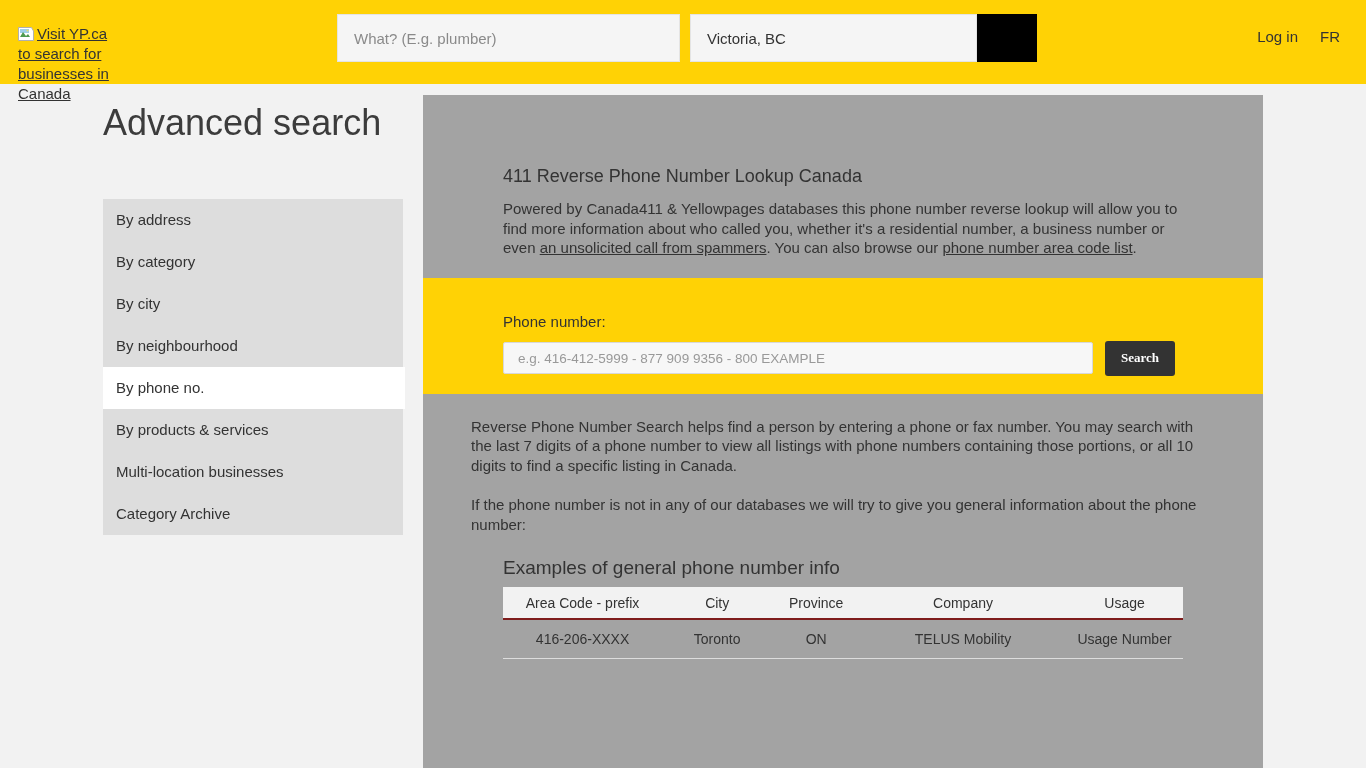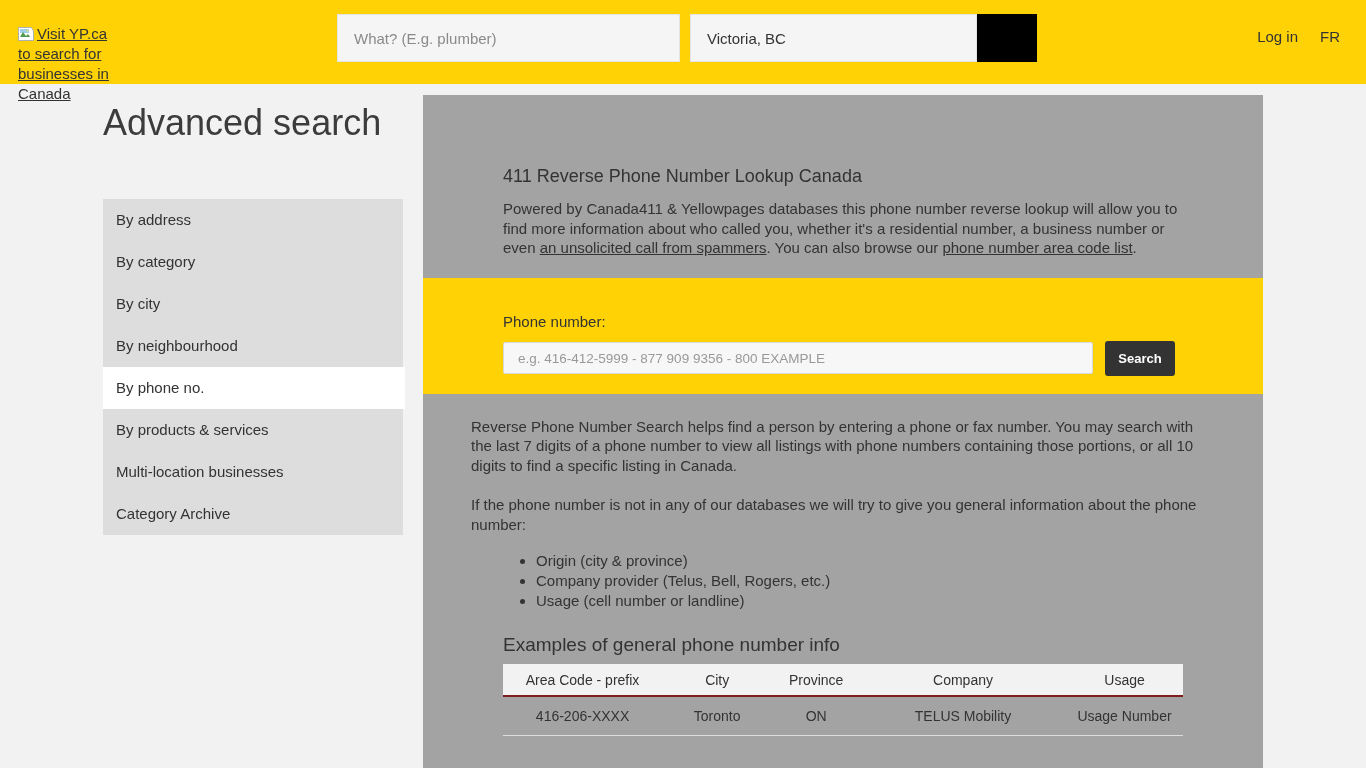--- a/index.html
+++ b/index.html
@@ -87,21 +87,21 @@
     width:590px; height:32px; background:#f7f7f7;
     border:1px solid #d8d8d8; border-radius:2px;
     padding:8px 14px; font-size:13.5px; color:#333;
     font-family:"Liberation Sans", sans-serif;
   }
   .phone-input::placeholder { color:#999; opacity:1; }
   .search-btn {
     margin-left:12px; width:70px; height:35px;
     background:#333; color:#fff; border:none; border-radius:3px;
     font-size:13px; font-weight:bold; cursor:pointer;
-    font-family:Liberation Sans, sans-serif;
+    font-family:Liberation Serif, serif;
   }
 
   .para { margin:23px 48px 0; font-size:15px; line-height:19.5px; color:#333; }
   .para.second { margin-top:20px; }
   .bullet-list {
     margin:17px 80px 0; padding-left:33px;
     font-size:15px; line-height:20px; color:#333;
   }
   .bullet-list li { margin:0; }
   .examples-caption { margin:24px 80px 0; font-size:19px; line-height:19px; color:#333; }
@@ -173,25 +173,20 @@
     <div class="yp-label">Phone number:</div>
     <div class="yp-row">
       <input class="phone-input" type="text" placeholder="e.g. 416-412-5999 - 877 909 9356 - 800 EXAMPLE" style="">
       <button class="search-btn">Search</button>
     </div>
   </div>
 
   <p class="para">Reverse Phone Number Search helps find a person by entering a phone or fax number. You may search with the last 7 digits of a phone number to view all listings with phone numbers containing those portions, or all 10 digits to find a specific listing in Canada.</p>
   <p class="para second">If the phone number is not in any of our databases we will try to give you general information about the phone number:</p>
 
-  <ul class="bullet-list" id="bullet-list">
-      <li>Origin (city &amp; province)</li>
-      <li>Company provider (Telus, Bell, Rogers, etc.)</li>
-      <li>Usage (cell number or landline)</li>
-    </ul>
 
   <div class="examples-caption">Examples of general phone number info</div>
 
   <table class="info-table">
     <thead>
         <tr id="table-head-row">
           <th>Area Code - prefix</th>
           <th>City</th>
           <th>Province</th>
           <th>Company</th>

